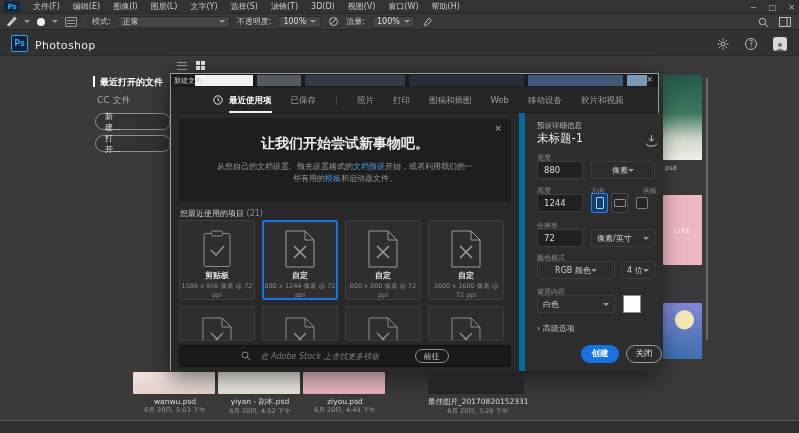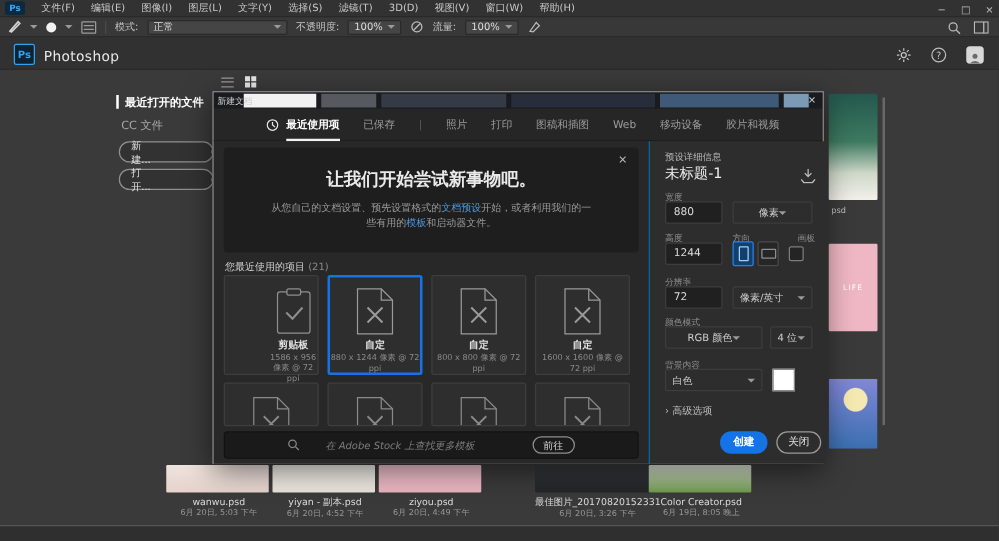--- a/index.html
+++ b/index.html
@@ -114,28 +114,28 @@
   .tile.selected { border:2px solid #1473e6; }
   .tile .t-icon { margin-top:7px; }
   .t-name { font-size:8px; font-weight:bold; color:#e0e0e0; margin-top:2px; }
   .t-info { font-size:6.5px; color:#8a8a8a; margin-top:1px; }
   .tile-row2 { position:absolute; top:193px; width:76px; height:35px; background:#2e2e2e;
                border:1px solid #3e3e3e; border-radius:2px; overflow:hidden; text-align:center; }
   .tile-row2 .t-icon { margin-top:10px; }
 
   .search-bar { position:absolute; left:8px; top:232px; width:332px; height:22px; background:#1a1a1a;
                 border:1px solid #121212; border-radius:3px; display:flex; align-items:center;
-                justify-content:center; gap:20px; }
+                justify-content:center; gap:9px; }
   .search-ph { font-size:8px; font-style:italic; color:#7d7d7d; }
   .go-btn { margin-left:26px; width:34px; height:14px; border:1px solid #8f8f8f; border-radius:8px;
             color:#d6d6d6; font-size:8px; display:flex; align-items:center; justify-content:center; }
 
   
   .dlg-panel { position:absolute; left:348px; top:39px; width:141px; height:258px; background:#2d2d2d;
-               border-left:1px solid #0369a1; font-size:7px; color:#9c9c9c; }
+               border-left:6px solid #0369a1; font-size:7px; color:#9c9c9c; }
   .p-abs { position:absolute; }
   .preset-title { left:12px; top:8px; font-size:7.5px; color:#b8b8b8; }
   .doc-name { left:12px; top:18px; font-size:11.5px; color:#ececec; }
   .field-label { color:#8f8f8f; }
   .p-input { background:#202020; border:1px solid #3d3d3d; border-radius:2px; height:18px; width:46px;
              color:#dcdcdc; font-size:8.5px; display:flex; align-items:center; padding-left:6px; }
   .p-select { background:#2d2d2d; border:1px solid #3d3d3d; border-radius:2px; height:18px;
               color:#cfcfcf; font-size:8px; display:flex; align-items:center;
               justify-content:space-between; padding:0 5px; }
   .orient-btn { width:17px; height:20px; border:1px solid #4a4a4a; background:#262626; border-radius:2px;
@@ -286,25 +286,20 @@
   <div class="file-entry" style="left:303px;">
     <div class="file-thumb ft-3"></div>
     <div class="file-name">ziyou.psd</div>
     <div class="file-date">6月 20日, 4:49 下午</div>
   </div>
   <div class="file-entry" style="left:428px; width:100px;">
     <div class="file-thumb ft-4" style="width:96px;"></div>
     <div class="file-name">最佳图片_20170820152331.p..</div>
     <div class="file-date">6月 20日, 3:26 下午</div>
   </div>
-  <div class="file-entry" style="left:519px;">
-    <div class="file-thumb ft-5"></div>
-    <div class="file-name">Color Creator.psd</div>
-    <div class="file-date">6月 19日, 8:05 晚上</div>
-  </div>
   <div class="bottom-bar"></div>
 
   <div class="dialog">
 
     <div class="dlg-titlebar">
       <span class="dlg-title">新建文档</span>
       <span class="tb-blob" style="left:24px; width:58px; background:#f2f2f2;"></span>
       <span class="tb-blob" style="left:86px; width:44px; background:#565a60;"></span>
       <span class="tb-blob" style="left:134px; width:100px; background:#343a46;"></span>
       <span class="tb-blob" style="left:238px; width:115px; background:#272d3a;"></span>
@@ -342,21 +337,21 @@
             <span>些有用的</span><span class="blue-link">模板</span><span>和启动器文件。</span>
           </div>
         </div>
       </div>
 
       <div class="recent-label">
         <span>您最近使用的项目</span>
         <span class="recent-count">(21)</span>
       </div>
 
-      <div class="tile" style="left:8px;padding-left:35px;">
+      <div class="tile" style="left:8px;">
         <svg class="t-icon" style="margin:9px auto 0;" width="28" height="38" viewBox="0 0 28 38">
           <rect x="1" y="3.5" width="26" height="33" rx="2" stroke="#8f8f8f" fill="none"></rect>
           <rect x="8.5" y="1" width="11" height="5" rx="1.5" stroke="#8f8f8f" fill="#2e2e2e"></rect>
           <path d="M8 20 l5 5 8 -9" stroke="#8f8f8f" stroke-width="1.6" fill="none"></path>
         </svg>
         <div class="t-name">剪贴板</div>
         <div class="t-info">1586 x 956 像素 @ 72 ppi</div>
       </div>
       <div class="tile selected" style="left:91px;">
         <svg class="t-icon" style="margin:8px auto 0;" width="30" height="38" viewBox="0 0 30 38">

